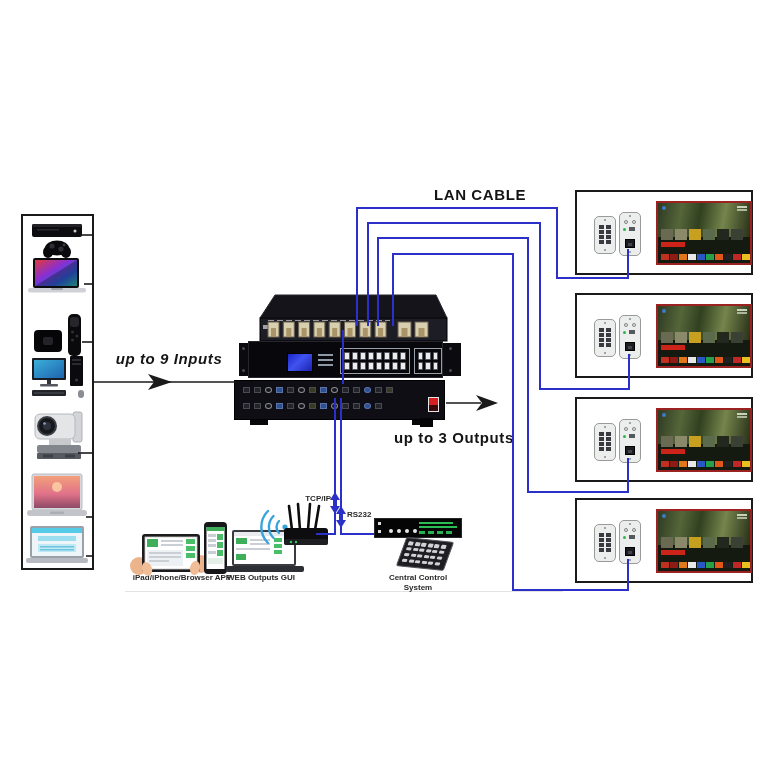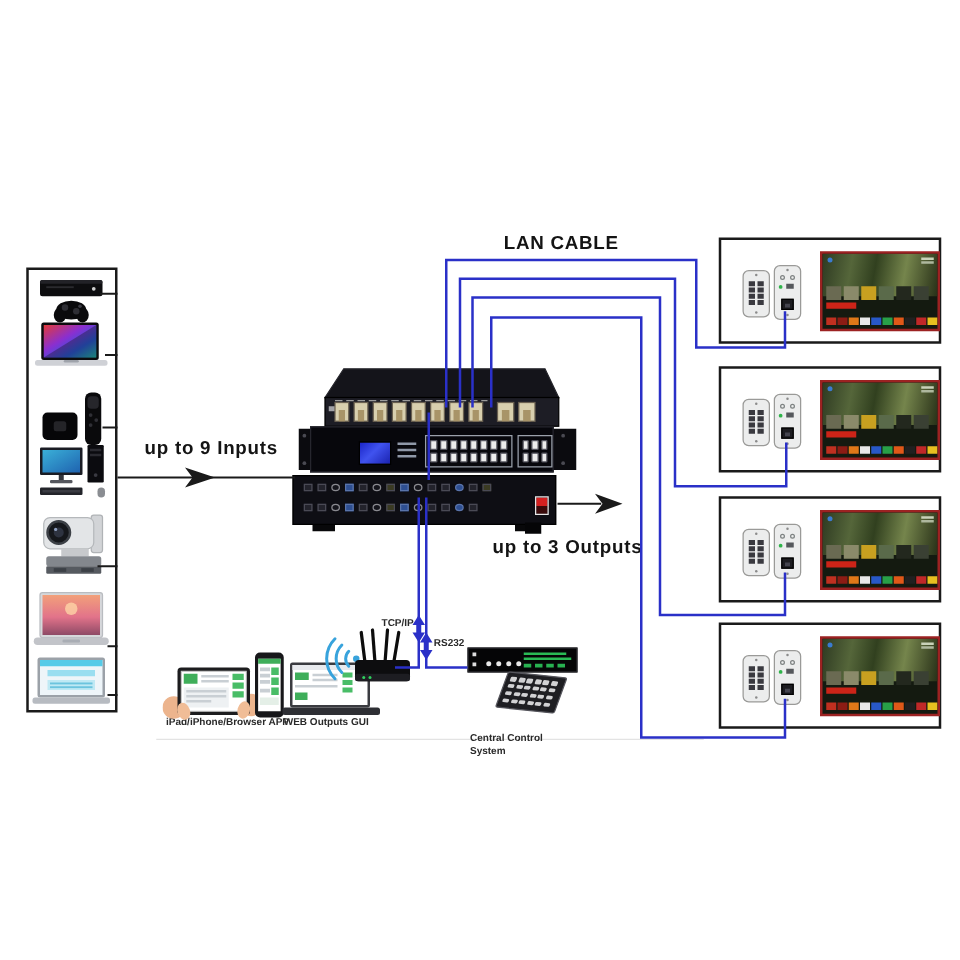--- a/index.html
+++ b/index.html
@@ -679,22 +679,22 @@
         <rect x="333" y="499" width="4" height="8"></rect>
       <polygon points="335,514 330,506 340,506"></polygon>
     </g>
     <g fill="#2a30c8">
       <polygon points="341,506 336,514 346,514"></polygon>
         <rect x="339" y="513" width="4" height="8"></rect>
       <polygon points="341,528 336,520 346,520"></polygon>
     </g>
   </svg>
 
-  <div class="lbl-lg" style="left:390px;top:186px;width:118px;">LAN CABLE</div>
-  <div class="lbl-lg" style="left:110px;top:350px;width:118px;">up to 9 Inputs</div>
+  <div class="lbl-lg" style="left:421px;top:186px;width:118px;">LAN CABLE</div>
+  <div class="lbl-lg" style="left:110px;top:350px;width:118px;font-style:italic;">up to 9 Inputs</div>
   <div class="lbl-lg" style="left:392px;top:429px;width:124px;">up to 3 Outputs</div>
   <div class="lbl-sm" style="left:297px;top:494px;width:34px;text-align:right;">TCP/IP</div>
   <div class="lbl-sm" style="left:347px;top:510px;width:34px;">RS232</div>
   <div class="lbl-sm" style="left:130px;top:573px;width:104px;text-align:center;">iPad/iPhone/Browser APP</div>
   <div class="lbl-sm" style="left:219px;top:573px;width:84px;text-align:center;">WEB Outputs GUI</div>
-  <div class="lbl-sm" style="left:376px;top:573px;width:84px;text-align:left;margin-top:13px;">Central Control System</div>
+  <div class="lbl-sm" style="left:376px;top:573px;width:84px;text-align:center;">Central Control System</div>
 
 </div>
 
 </body></html>

